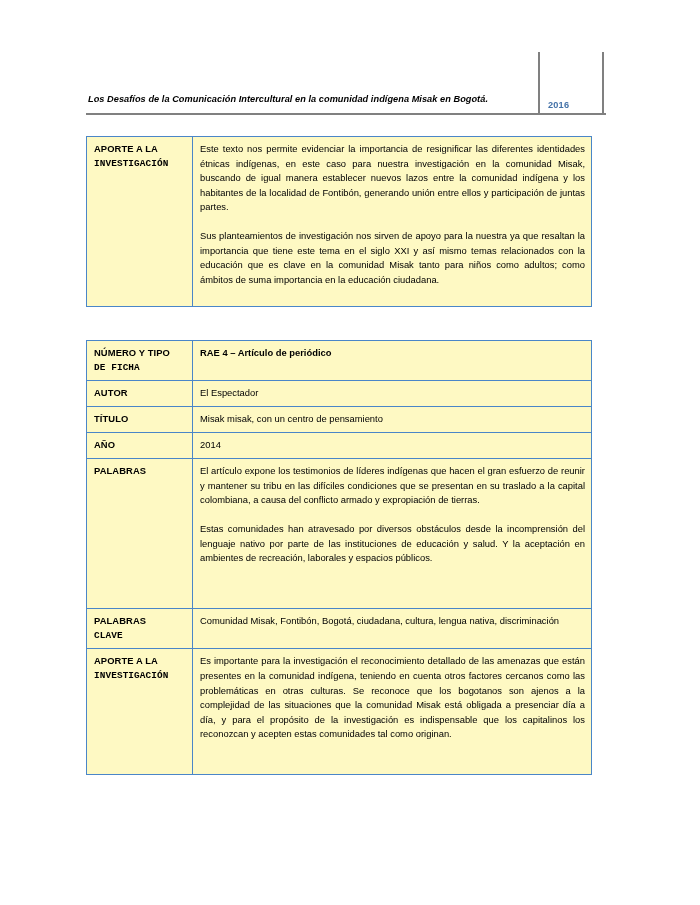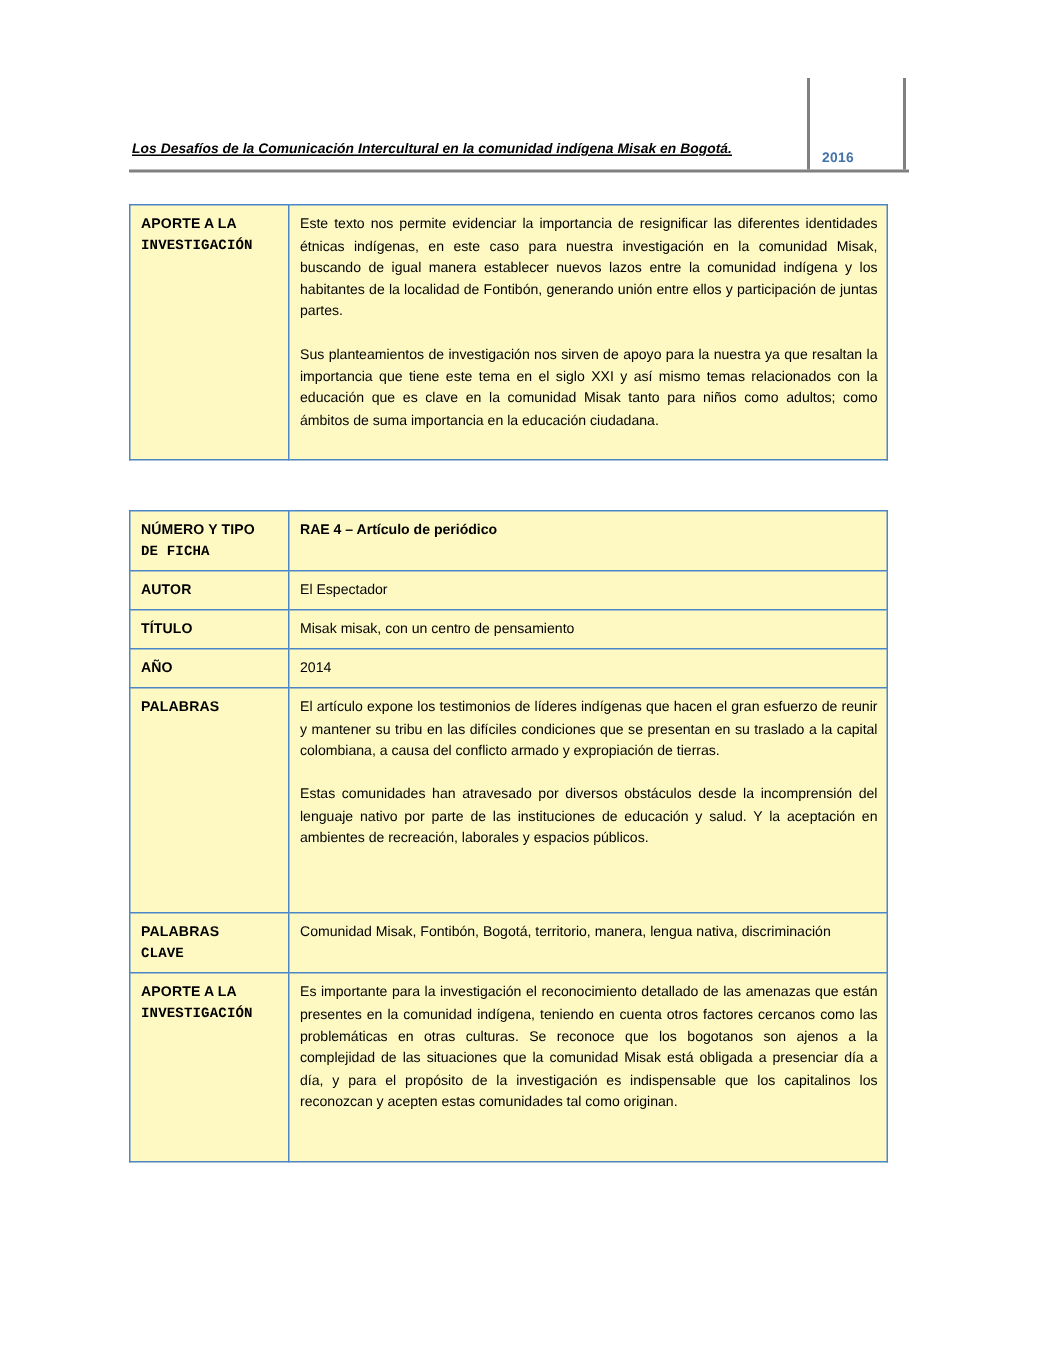--- a/index.html
+++ b/index.html
@@ -42,21 +42,20 @@
   .header-title {
     position: absolute;
     left: 2px;
     top: 41px;
     font-size: 9.2px;
     font-weight: bold;
     font-style: italic;
     letter-spacing: 0.05px;
     white-space: nowrap;
     line-height: 12px;
-    text-decoration: underline;
   }
   .year-cell {
     position: absolute;
     left: 452px;
     top: 0px;
     width: 66px;
     height: 61px;
     border-left: 2px solid #808080;
     border-right: 2px solid #808080;
     box-sizing: border-box;
@@ -190,21 +189,21 @@
           <p>El artículo expone los testimonios de líderes indígenas que hacen el gran esfuerzo de reunir y mantener su tribu en las difíciles condiciones que se presentan en su traslado a la capital colombiana, a causa del conflicto armado y expropiación de tierras.</p>
           <p>Estas comunidades han atravesado por diversos obstáculos desde la incomprensión del lenguaje nativo por parte de las instituciones de educación y salud. Y la aceptación en ambientes de recreación, laborales y espacios públicos.</p>
         </td>
       </tr>
 
       <tr class="h-palabras">
         <td class="label-cell">
           <span class="l1">PALABRAS</span>
           <span class="l2">CLAVE</span>
         </td>
-        <td class="body-cell">Comunidad Misak, Fontibón, Bogotá, territorio, manera, lengua nativa, discriminación</td>
+        <td class="body-cell">Comunidad Misak, Fontibón, Bogotá, ciudadana, cultura, lengua nativa, discriminación</td>
       </tr>
 
       <tr class="h-aporte2">
         <td class="label-cell">
           <span class="l1">APORTE A LA</span>
           <span class="l2">INVESTIGACIÓN</span>
         </td>
         <td class="body-cell">Es importante para la investigación el reconocimiento detallado de las amenazas que están presentes en la comunidad indígena, teniendo en cuenta otros factores cercanos como las problemáticas en otras culturas. Se reconoce que los bogotanos son ajenos a la complejidad de las situaciones que la comunidad Misak está obligada a presenciar día a día, y para el propósito de la investigación es indispensable que los capitalinos los reconozcan y acepten estas comunidades tal como originan.</td>
       </tr>
 

